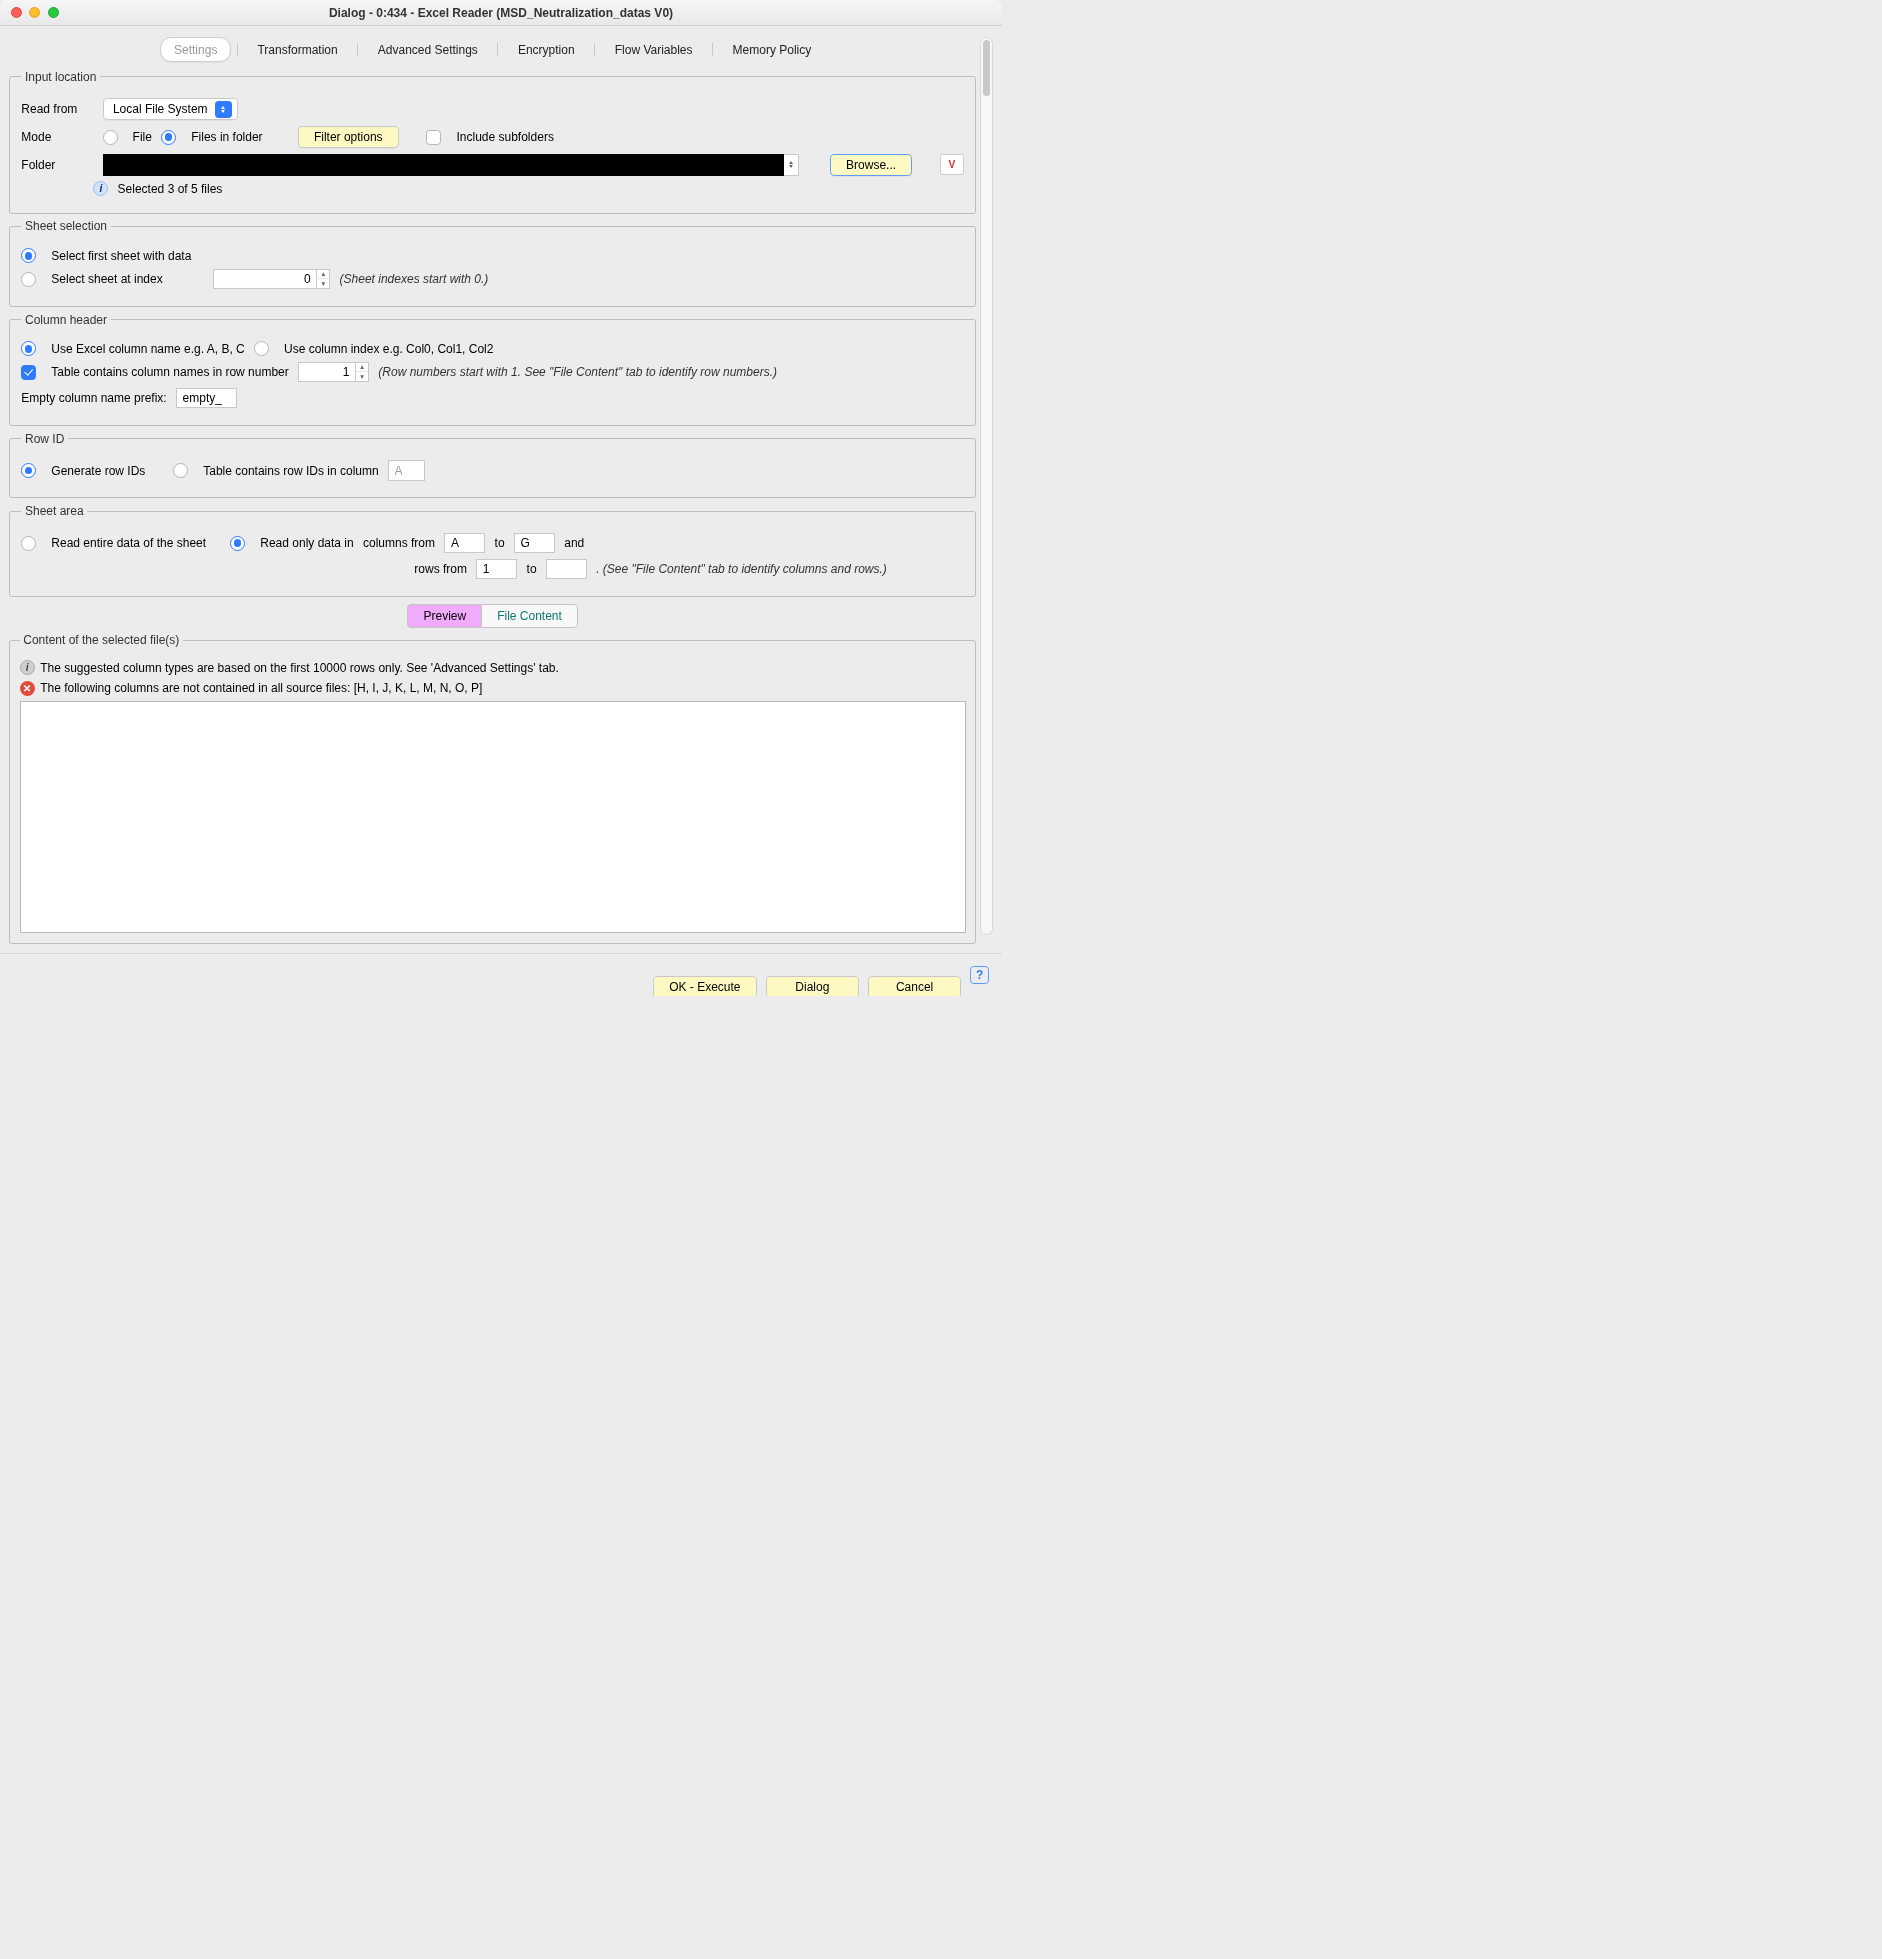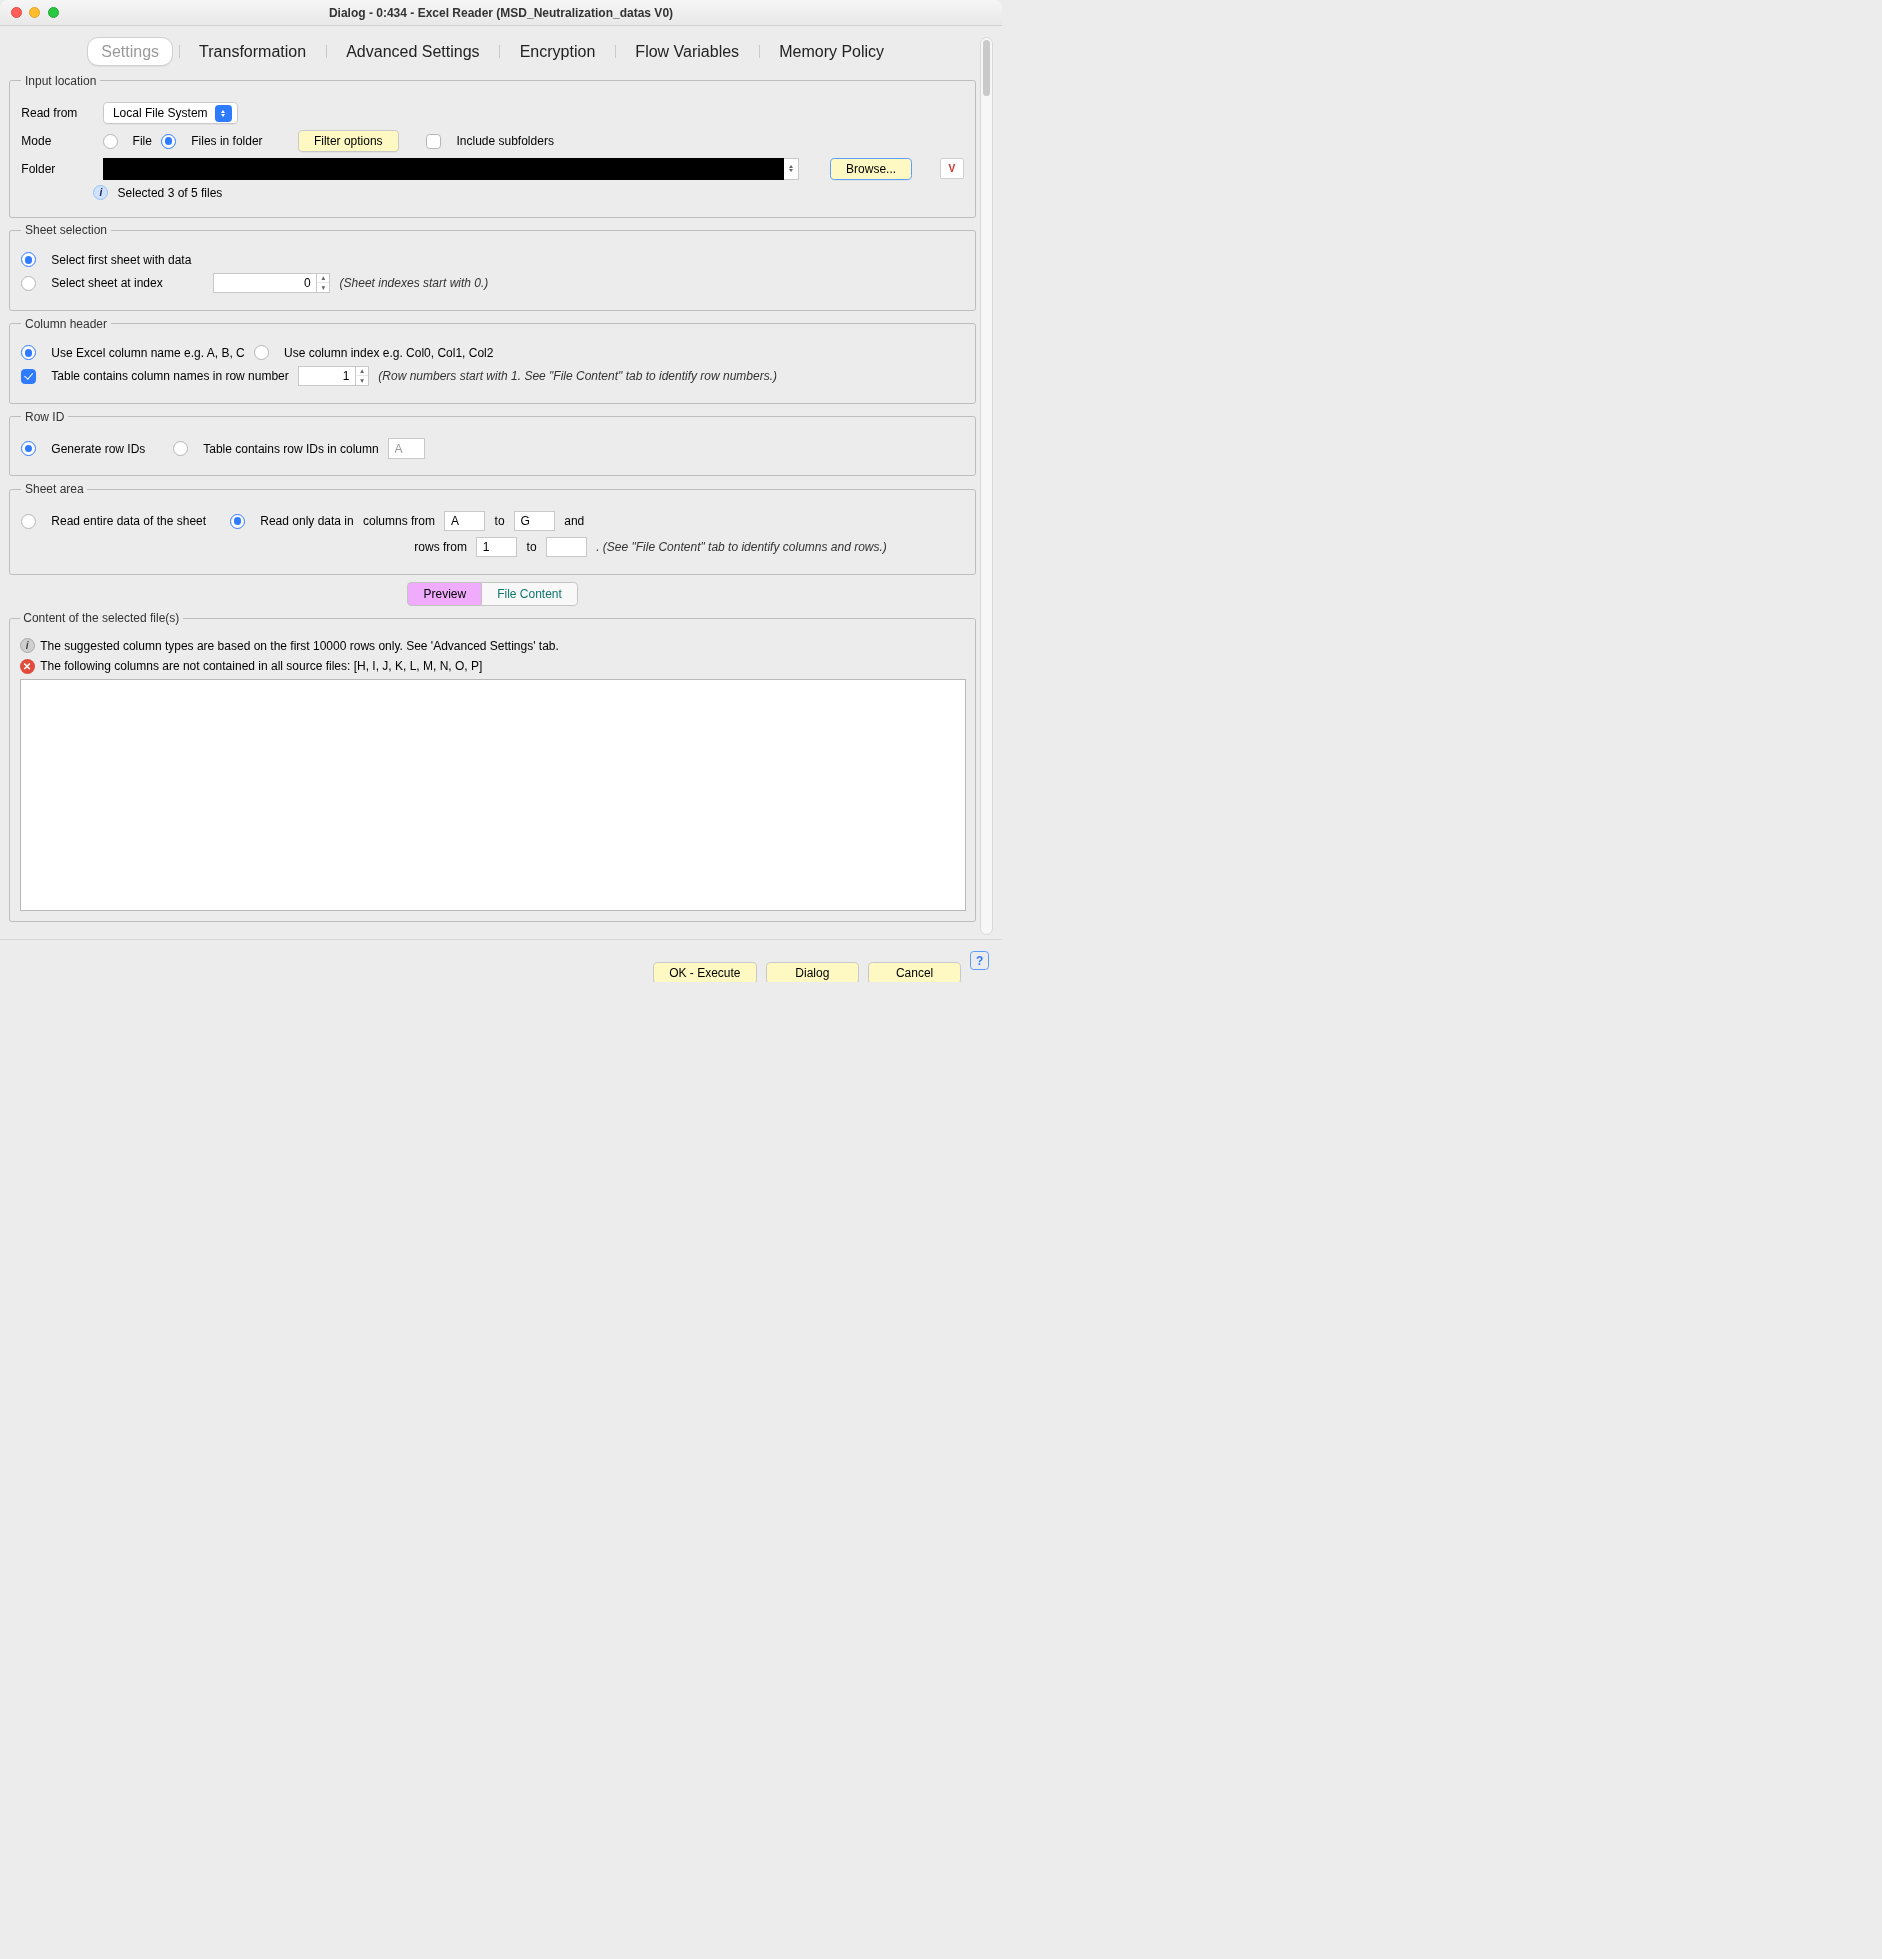--- a/index.html
+++ b/index.html
@@ -38,21 +38,21 @@
     border:0.9px solid #d8d8d8; border-radius:6.5px; position:relative;
   }
   .vscroll-thumb {
     position:absolute; top:1.9px; left:1.9px; right:1.9px; height:56px;
     background:#c9c9c9; border-radius:4.6px;
   }
   .tabs {
     display:flex; justify-content:center; gap:0; margin-bottom:7.4px;
   }
   .tab {
-    padding:4.6px 13px; font-size:16px; color:#222;
+    padding:4.6px 13px; font-size:12px; color:#222;
     border:0.9px solid transparent; border-radius:11px;
     display:flex; align-items:center;
   }
   .tab.active {
     background:#fff; border:0.9px solid #cfcfcf; box-shadow:0 0.9px 0 rgba(0,0,0,0.05);
     color:#9a9a9a;
   }
   .tab-sep { width:0.9px; height:13px; background:#c9c9c9; align-self:center; margin:0 5.6px; }
   fieldset.group {
     border:0.9px solid #bdbdbd; border-radius:2.8px; margin:0 0 5.6px 0; padding:9.3px 11px 11px 11px;
@@ -295,20 +295,24 @@
           </label>
           <div class="spinner">
             <input value="1" style="">
             <div class="spins">
                 <span>▴</span>
                 <span>▾</span>
               </div>
           </div>
           <span class="italic-note">(Row numbers start with 1. See "File Content" tab to identify row numbers.)</span>
         </div>
+        <div class="row">
+          <span>Empty column name prefix:</span>
+          <input class="textfield" style="width: 61px;" value="empty_">
+        </div>
       </fieldset>
 
       <fieldset class="group">
         <legend>Row ID</legend>
         <div class="row">
           <label class="rlabel">
             <input type="radio" class="radio" name="rowid" checked="" style="">
             <span>Generate row IDs</span>
           </label>
           <div style="width:9.3px;"></div>

